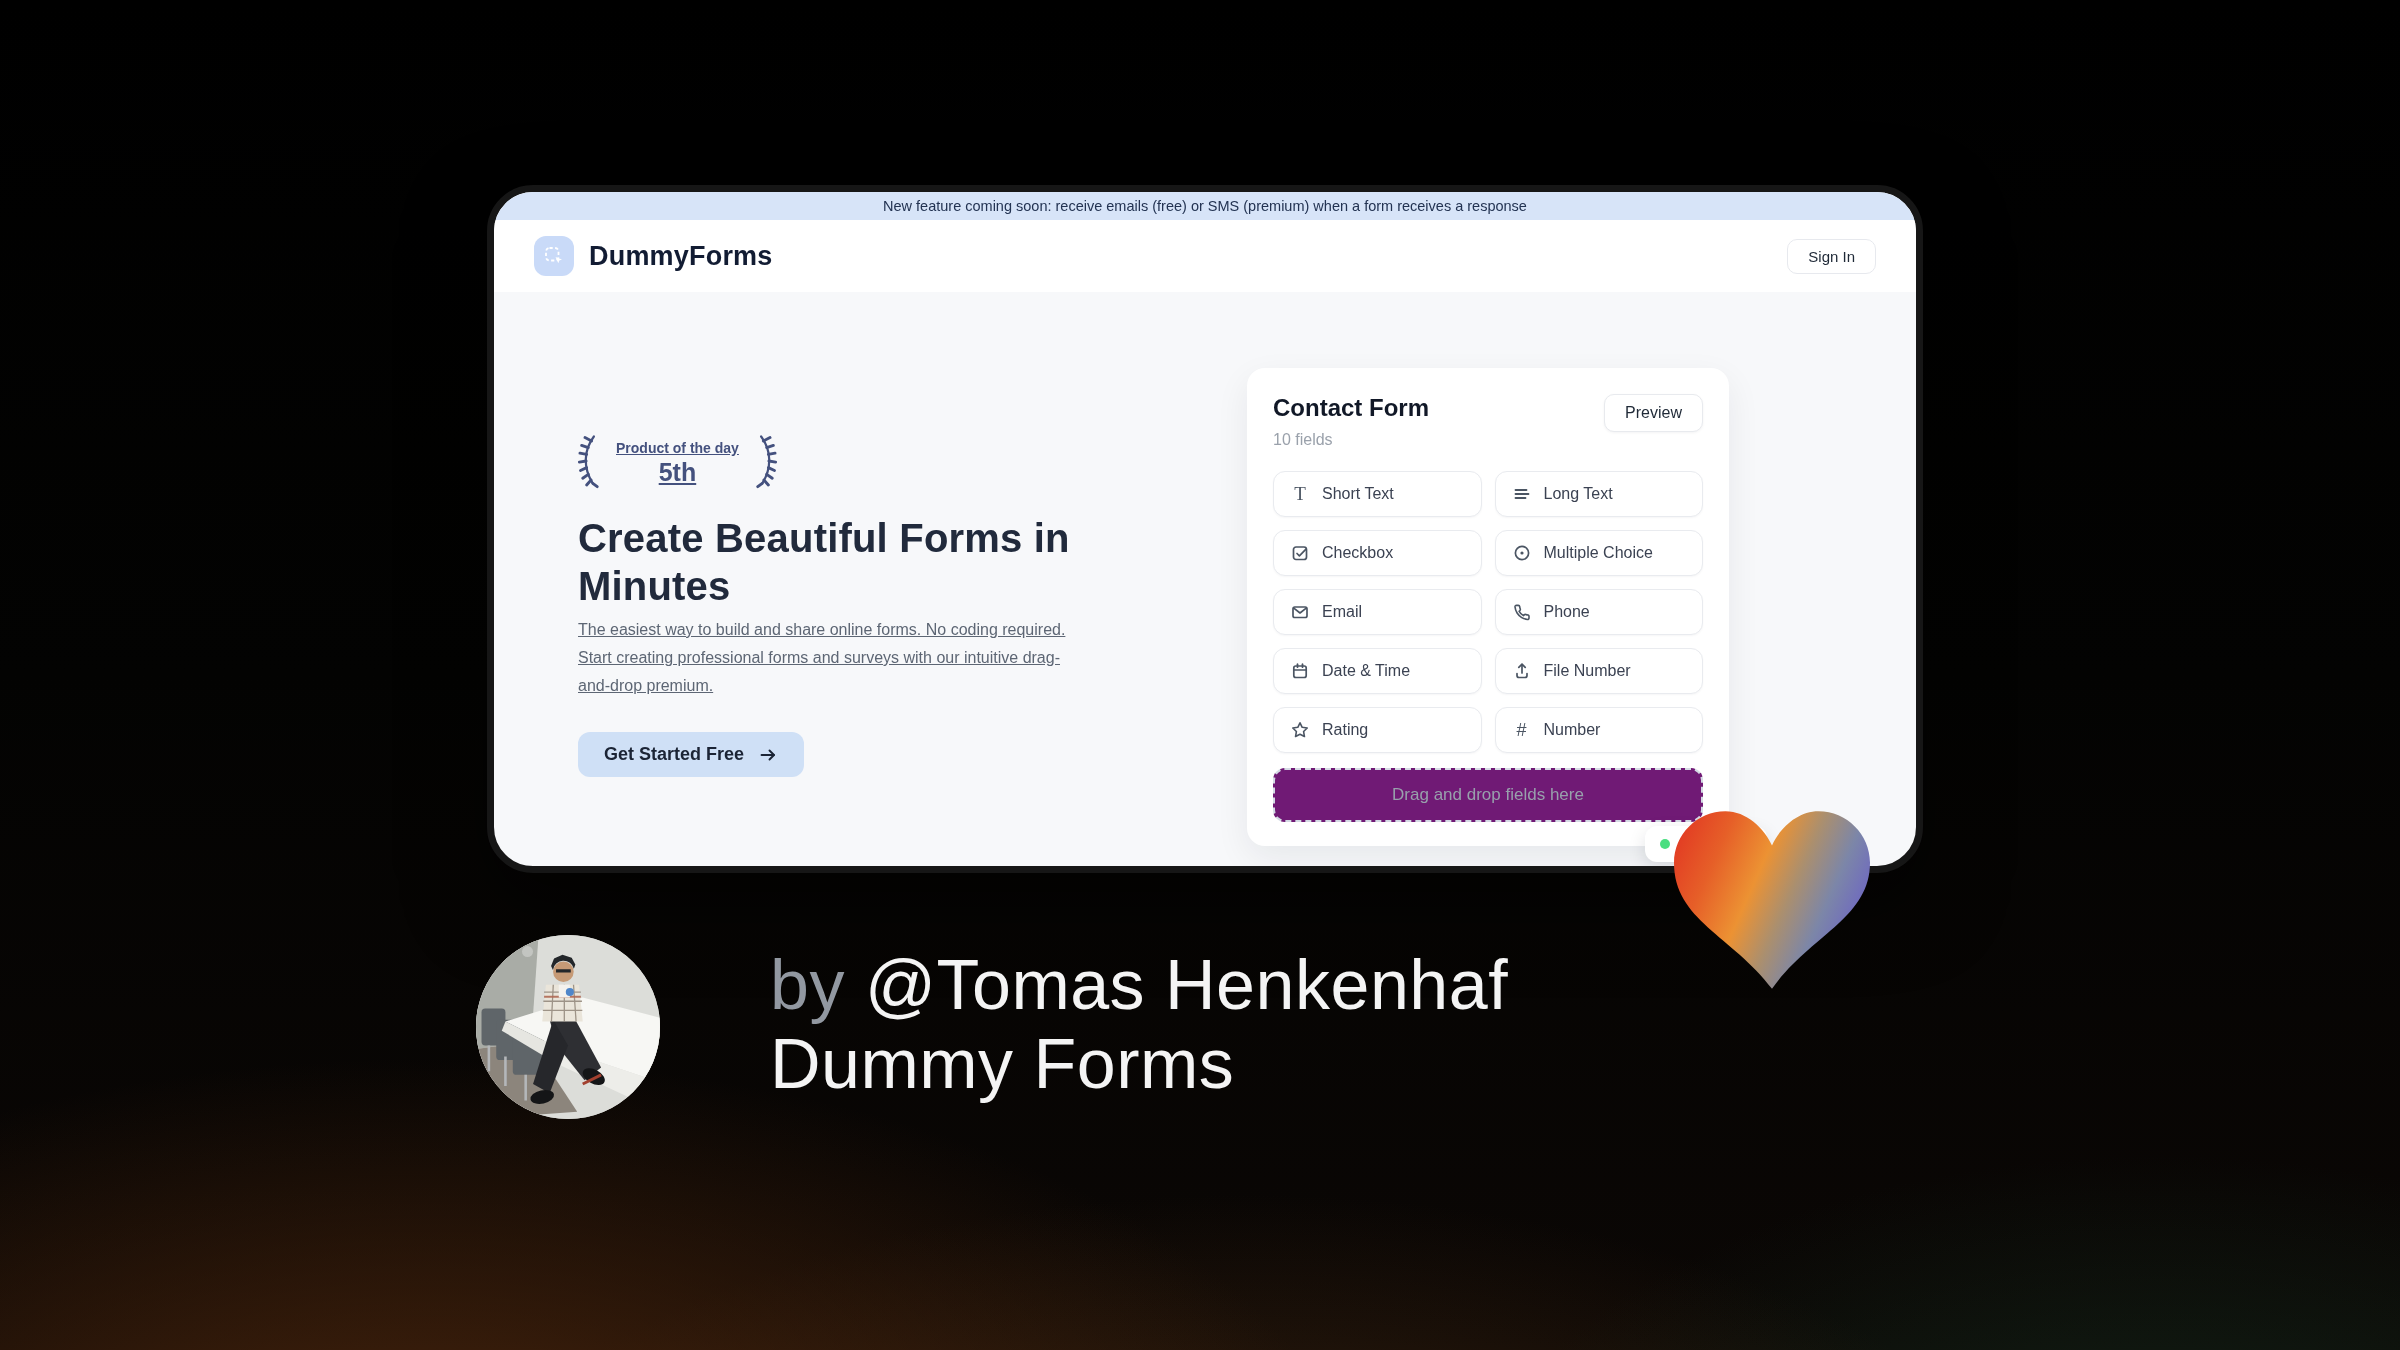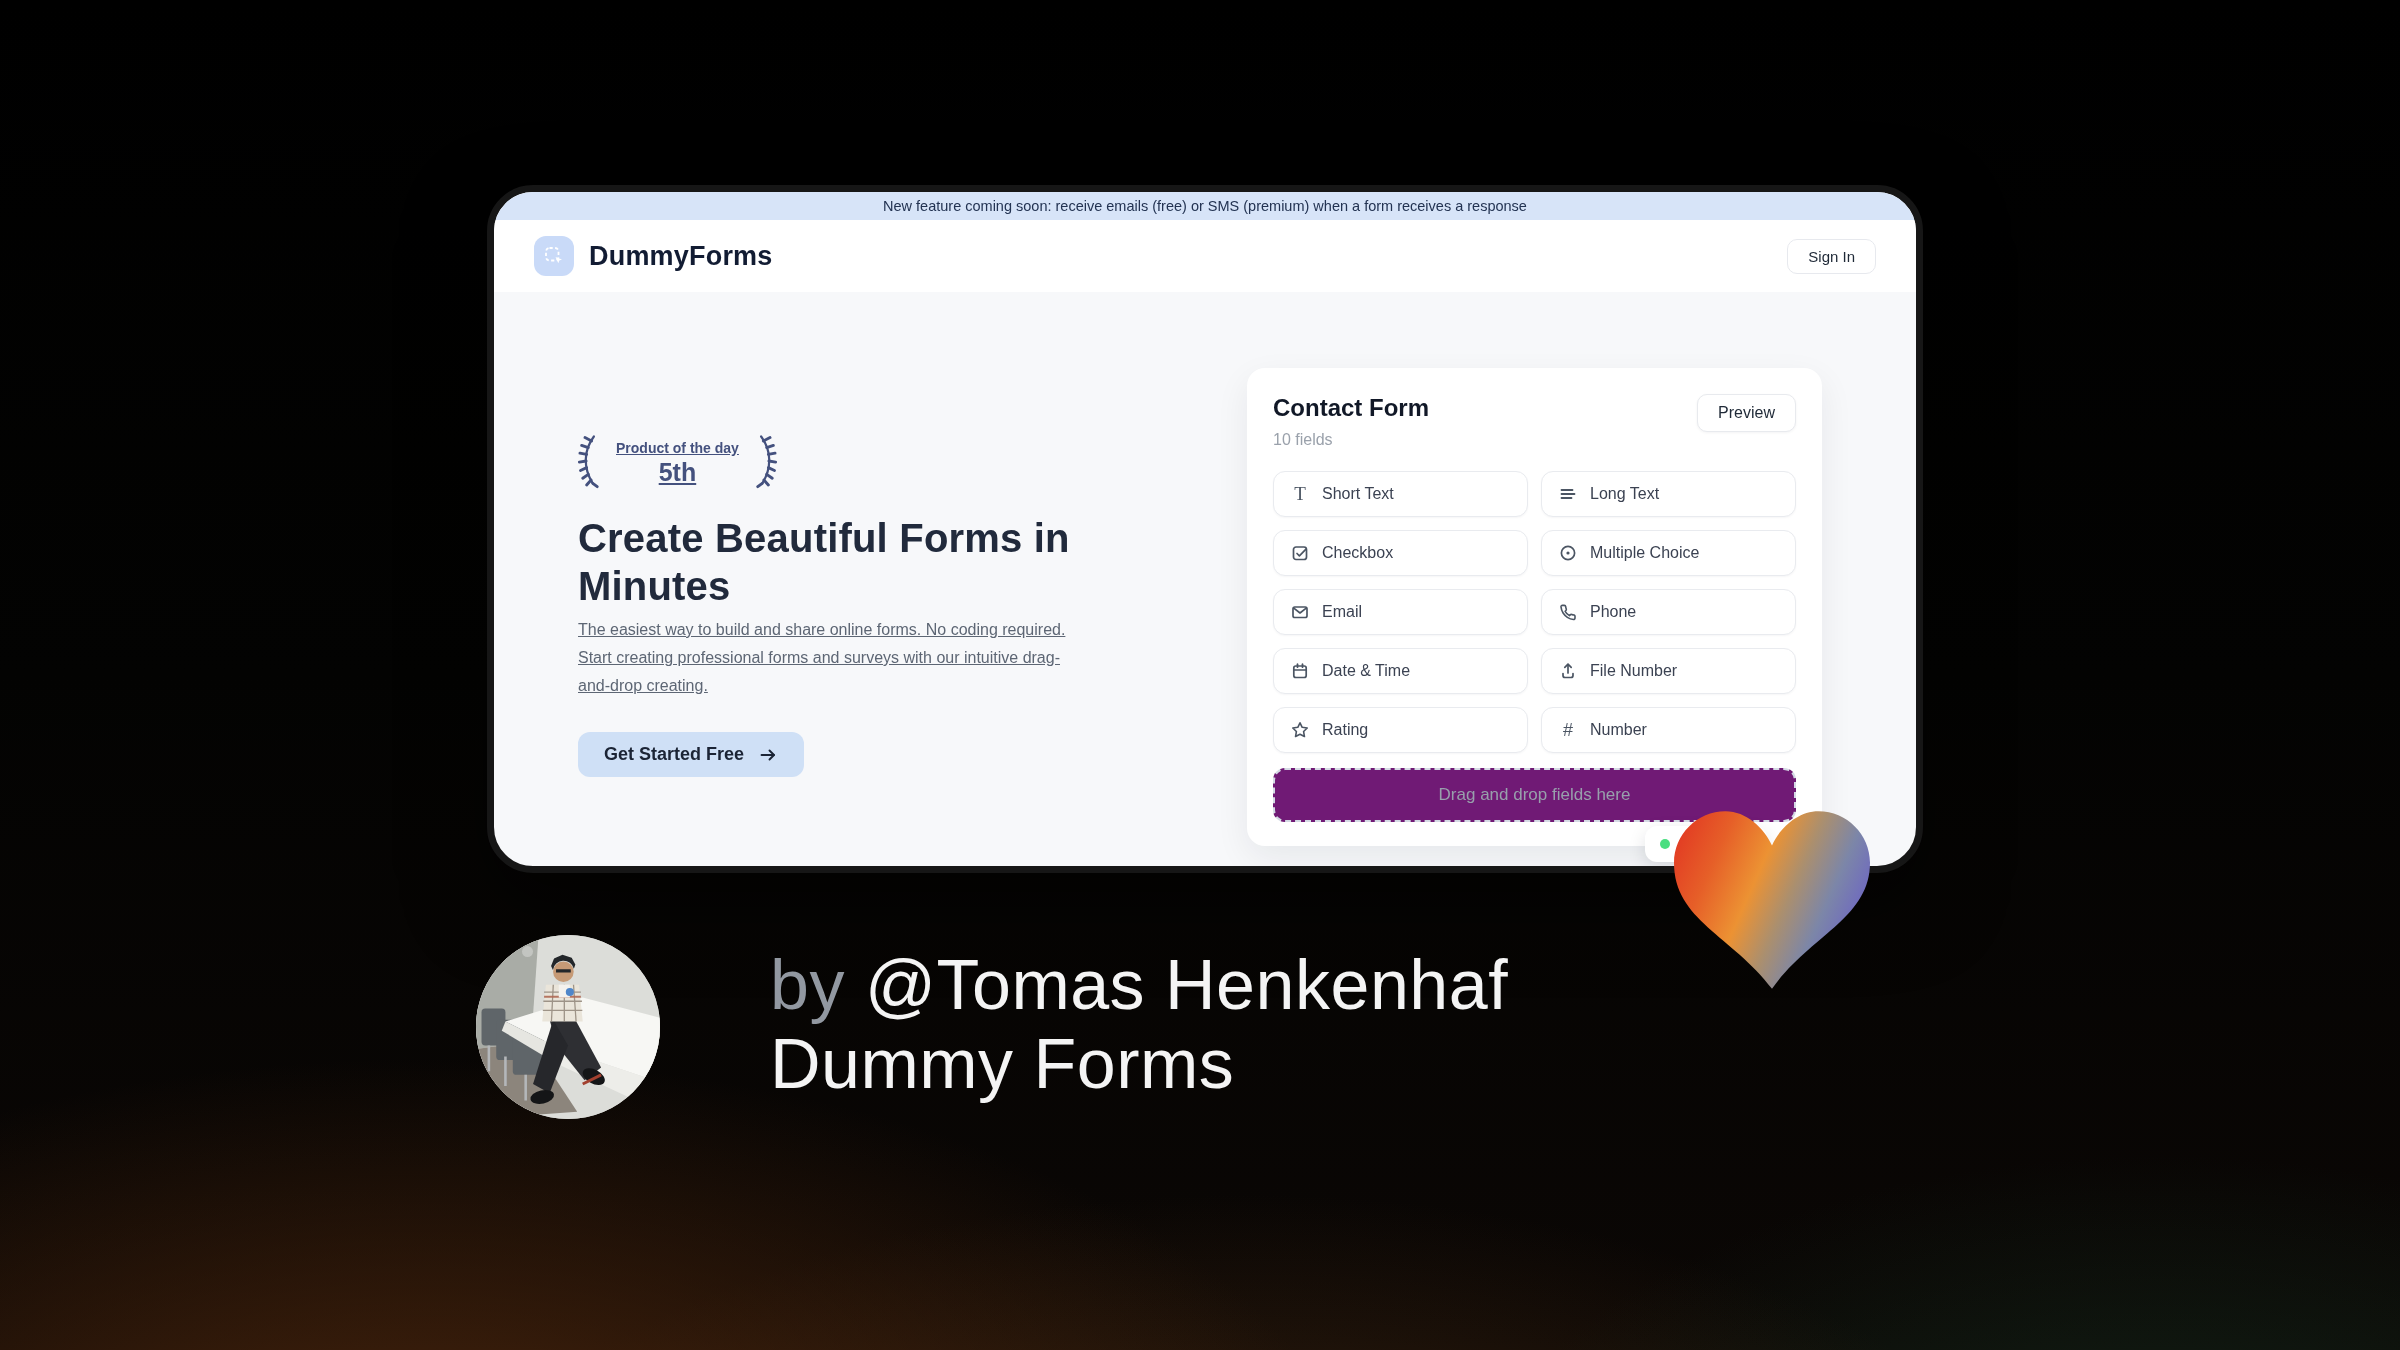--- a/index.html
+++ b/index.html
@@ -50,21 +50,21 @@
   .sub{ margin-top:6px; font-size:16px; line-height:28px; color:#5d6674;text-decoration:underline; }
   .cta{
     margin-top:32px; display:inline-flex; align-items:center; gap:14px;
     background:#cfe0f6; border:none; border-radius:12px; padding:12px 26px;
     font-size:18px; font-weight:600; color:#1b2435; cursor:pointer;
     font-family:"Liberation Sans", sans-serif;
   }
 
   
   .card{
-    position:absolute; left:753px; top:176px; width:575px; height:478px;
+    position:absolute; left:753px; top:176px; width:482px; height:478px;
     background:#fff; border-radius:18px; box-shadow:0 12px 34px rgba(15,23,42,.07);
     padding:26px;
   }
   .card-head{ display:flex; justify-content:space-between; align-items:flex-start; }
   .card-title{ font-size:24px; font-weight:700; color:#111827; }
   .card-sub{ font-size:16px; color:#9aa1ab; margin-top:9px; }
   .preview{
     background:#fff; border:1px solid #e8eaee; border-radius:10px; padding:9px 20px;
     font-size:16px; color:#1f2937; font-weight:500; cursor:pointer;
     box-shadow:0 1px 3px rgba(15,23,42,.05);
@@ -155,21 +155,21 @@
           <path d="M7.5 32 L2 34.5" stroke-width="2.6"></path>
             <path d="M9 38 L4 41.5" stroke-width="2.6"></path>
           <path d="M11.5 43 L7.5 47.5" stroke-width="2.6"></path>
             <path d="M13 46 L17 49" stroke-width="2.6"></path>
         </svg>
       </span>
     </div>
 
     <h1 class="headline"><span>Create Beautiful Forms in</span><br><span>Minutes</span></h1>
 
-    <p class="sub"><span>The easiest way to build and share online forms. No coding required.</span><br><span>Start creating professional forms and surveys with our intuitive drag-</span><br><span>and-drop creating.</span></p>
+    <p class="sub"><span>The easiest way to build and share online forms. No coding required.</span><br><span>Start creating professional forms and surveys with our intuitive drag-</span><br><span>and-drop premium.</span></p>
 
     <button class="cta">
       <span>Get Started Free</span>
       <span class="icn" style="color:#1b2435;">
         <svg width="20" height="20" viewBox="0 0 20 20" fill="none" stroke="currentColor" stroke-width="1.9" stroke-linecap="round" stroke-linejoin="round">
           <path d="M3.5 10h12.5"></path>
             <path d="M11.5 5.5 16 10l-4.5 4.5"></path>
         </svg>
       </span>
     </button>

